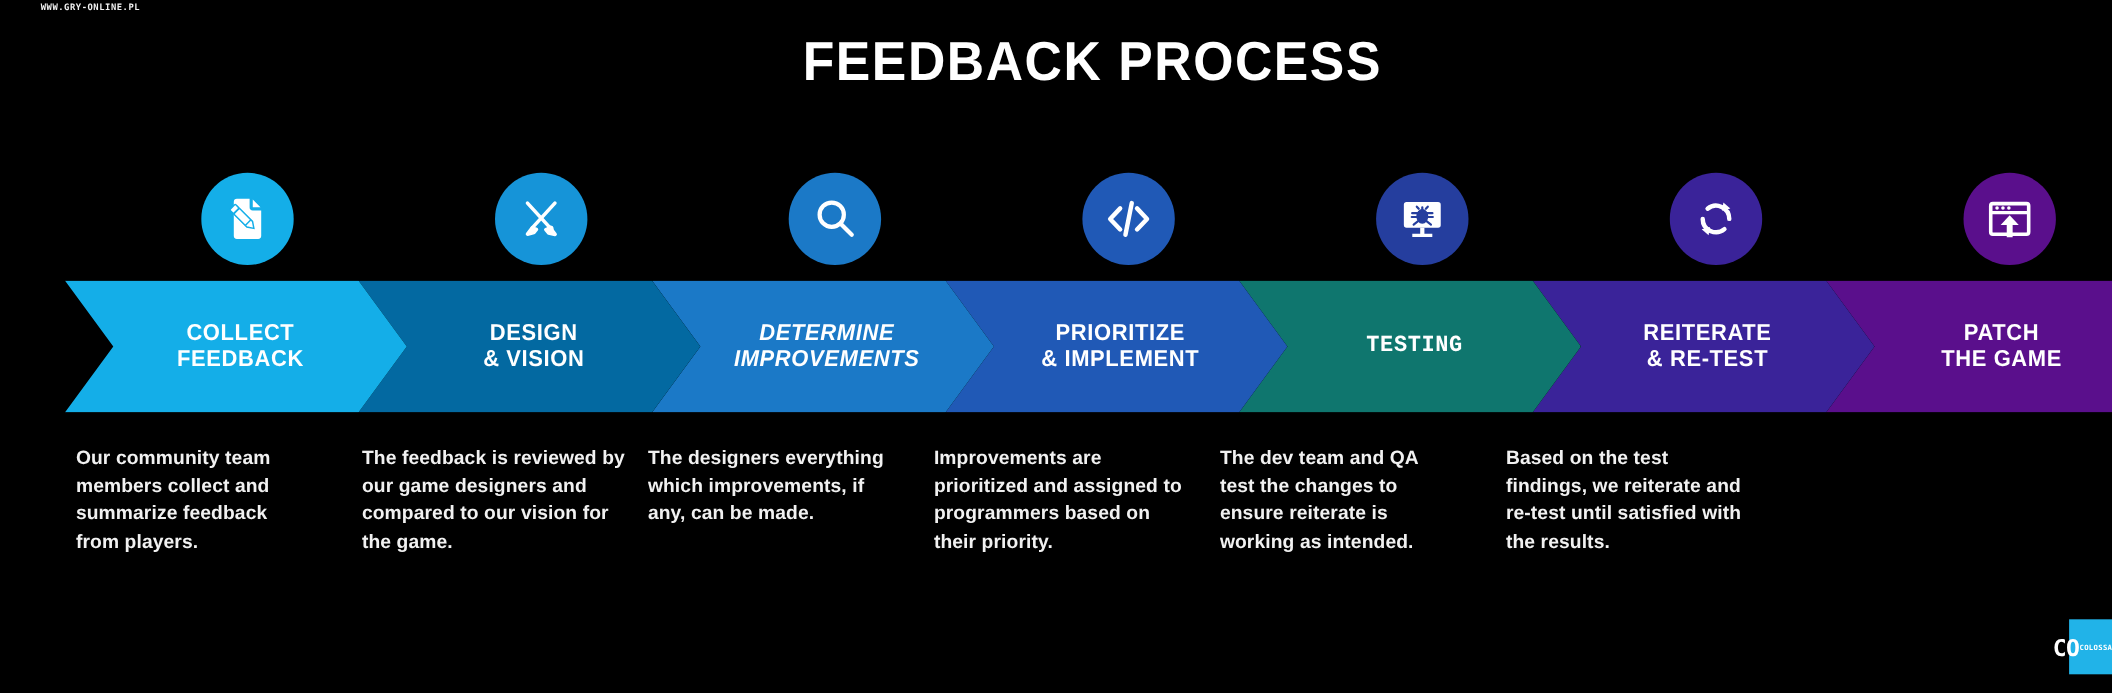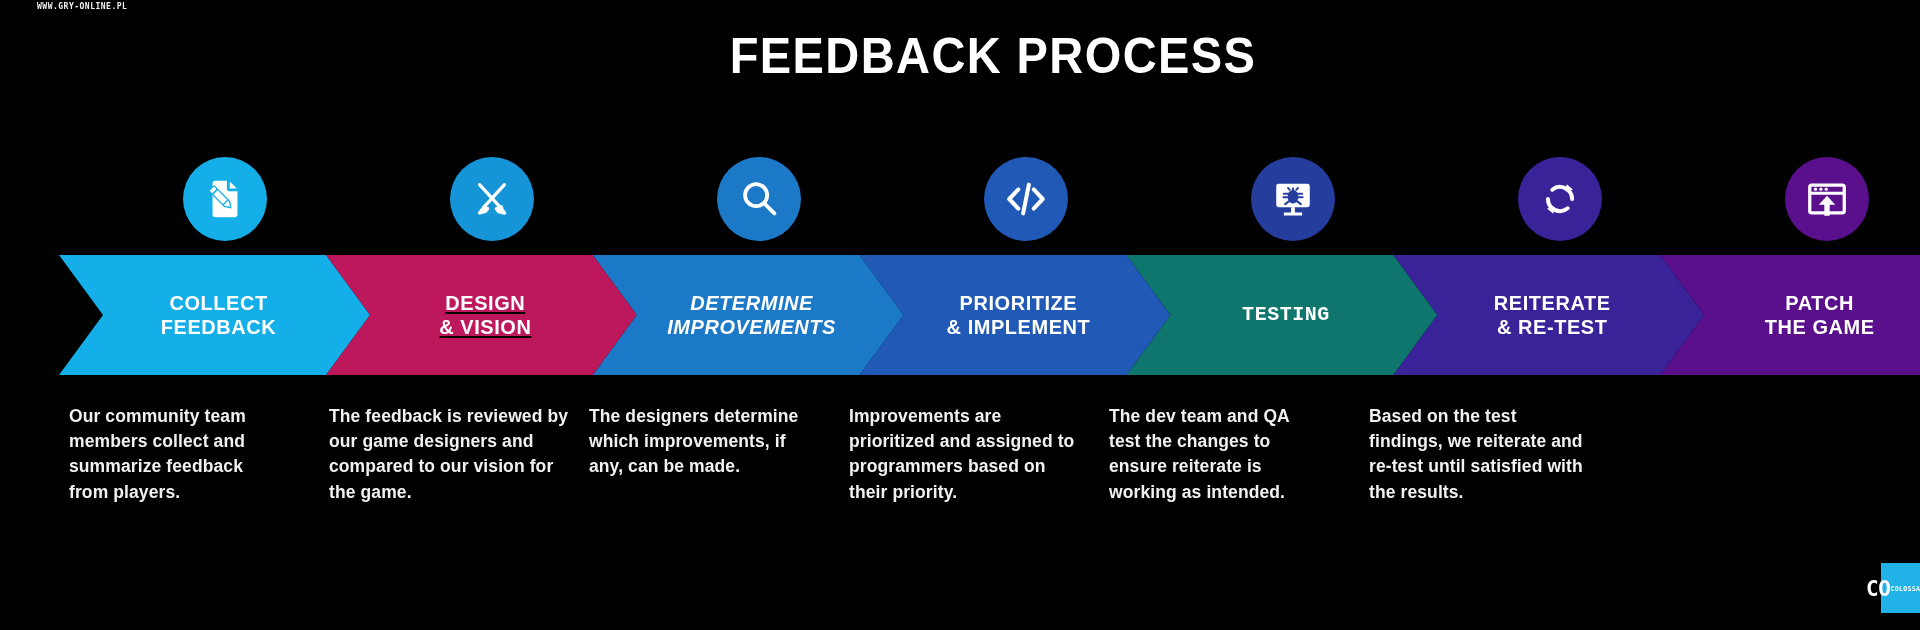--- a/index.html
+++ b/index.html
@@ -129,21 +129,21 @@
               <g transform="rotate(-45 21 24)">
                 <rect x="17.2" y="8" width="7.6" height="5.2" rx="1.2" fill="#fff" stroke="#14AEE8" stroke-width="1.4"></rect>
                 <path d="M17.2 13.6h7.6v17.6l-3.8 5.6-3.8-5.6z" fill="#fff" stroke="#14AEE8" stroke-width="1.4"></path>
                 <path d="M17.2 29h7.6" stroke="#14AEE8" stroke-width="1.4"></path>
               </g>
             </svg>
           </div>
         </div>
       </div>
       <div class="stage-col" style="left: 292.857px; width: 310.857px; z-index: 6;">
-        <div class="chev" style="background: #be185d; text-decoration: underline;">
+        <div class="chev" style="background: #0369a1;">
           <div class="chev-label">DESIGN
 &amp; VISION</div>
         </div>
         <div class="icon-wrap" style="padding-left: 22px;">
           <div class="icon-circle" style="background: rgb(22, 148, 216);">
             <svg viewBox="0 0 48 48" fill="none" stroke="#fff" stroke-width="3.4" stroke-linecap="round" stroke-linejoin="round">
               <path d="M11 9l21.5 23.5"></path>
               <path d="M37 9L15.5 32.5"></path>
               <path d="M15.5 32.5l-4.5 6 6-1.5 2.5-3z" fill="#fff"></path>
               <path d="M32.5 32.5l4.7 6.2-6.2-1.4-2.6-3.2z" fill="#fff"></path>
@@ -232,21 +232,21 @@
               <path d="M24 41.5h-9" stroke="#000" stroke-width="0"></path>
             </svg>
           </div>
         </div>
       </div>
     </div>
 
   <div class="descs">
       <div class="desc" style="left: 36px; width: 218px;">Our community team members collect and summarize feedback from players.</div>
       <div class="desc" style="left: 296px; width: 240px;">The feedback is reviewed by our game designers and compared to our vision for the game.</div>
-      <div class="desc" style="left: 556px; width: 215px;">The designers determine which improvements, if any, can be made.</div>
+      <div class="desc" style="left: 556px; width: 215px;">The designers everything which improvements, if any, can be made.</div>
       <div class="desc" style="left: 816px; width: 232px;">Improvements are prioritized and assigned to programmers based on their priority.</div>
       <div class="desc" style="left: 1076px; width: 215px;">The dev team and QA test the changes to ensure reiterate is working as intended.</div>
       <div class="desc" style="left: 1336px; width: 215px;">Based on the test findings, we reiterate and re-test until satisfied with the results.</div>
     </div>
 
   <div class="logo">
     <div class="co">CO</div>
     <div class="sub">COLOSSAL</div>
     <div class="sub">ORDER</div>
   </div>

